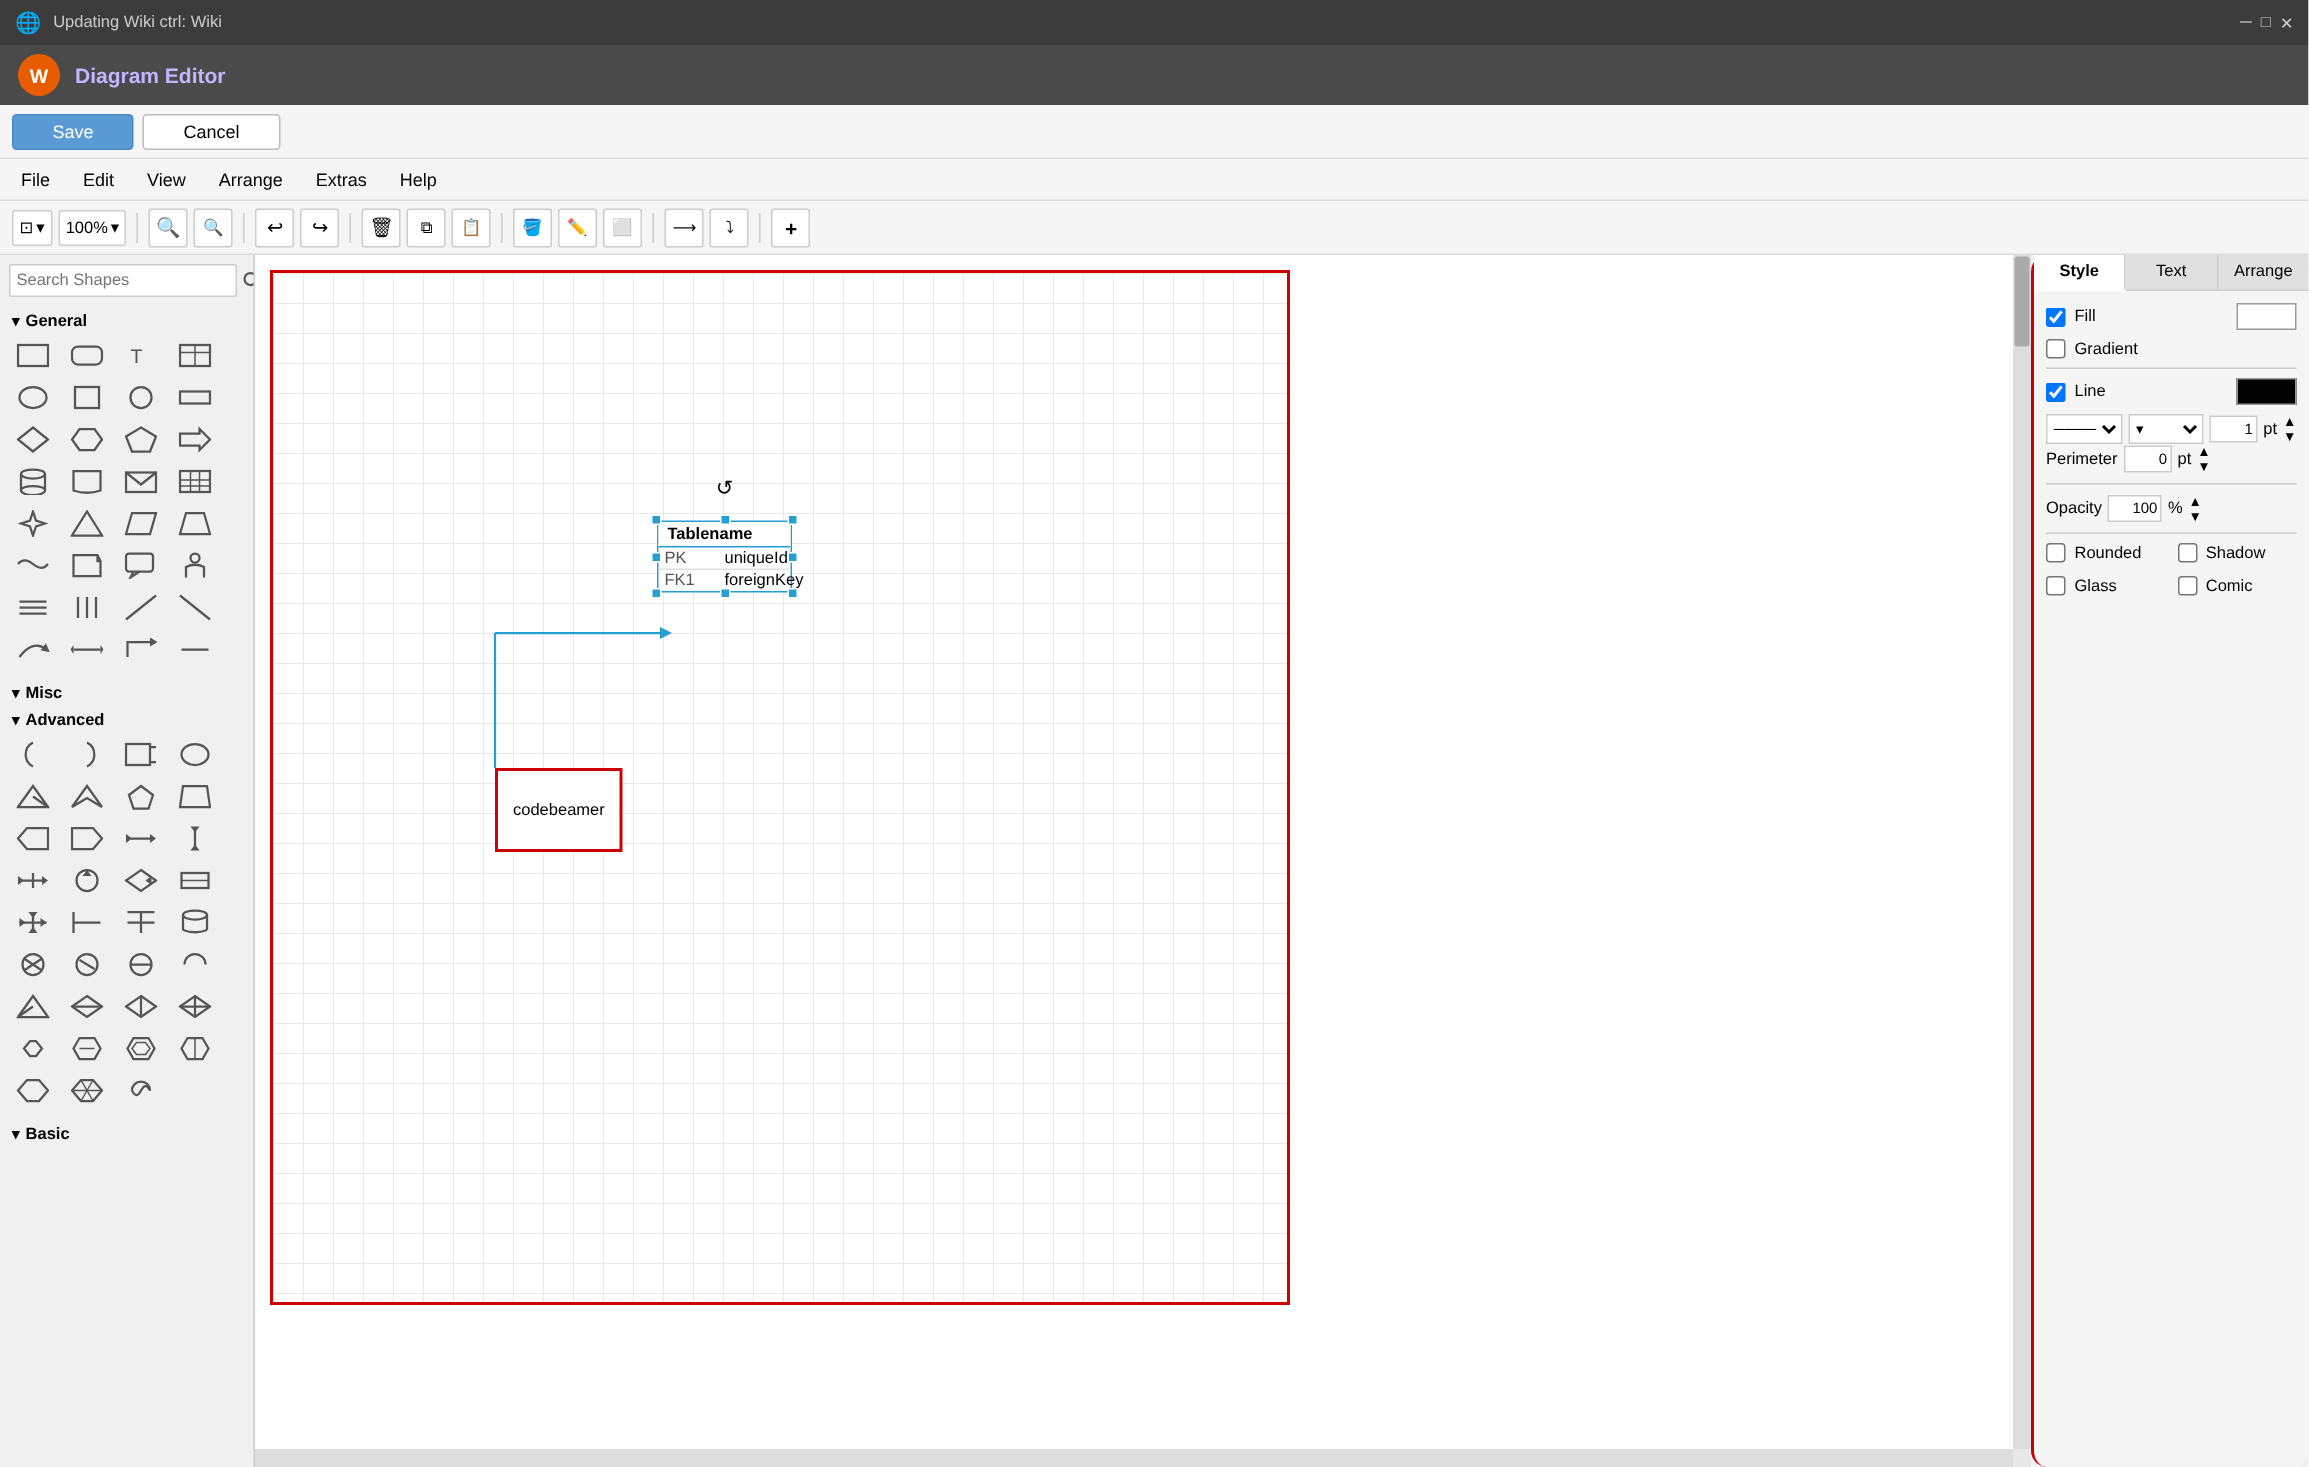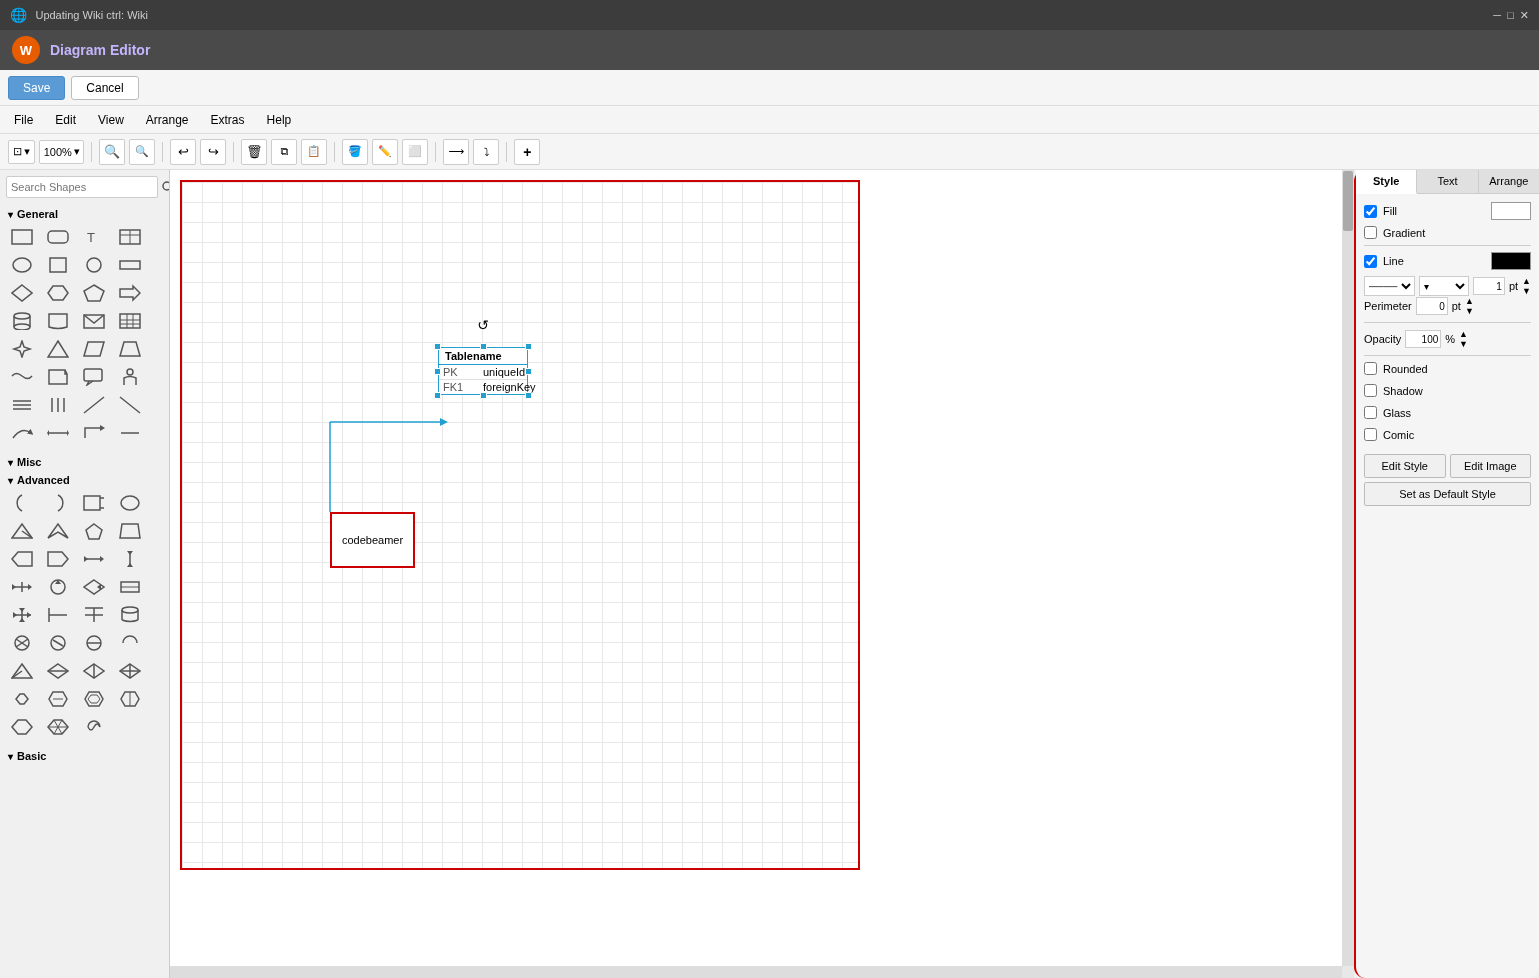--- a/index.html
+++ b/index.html
@@ -42,21 +42,21 @@
     #action-bar {
       background: #f5f5f5;
       height: 36px;
       display: flex;
       align-items: center;
       padding: 0 8px;
       gap: 6px;
       border-bottom: 1px solid #ddd;
     }
     .action-btn {
-      padding: 4px 14px;
+      padding: 4px 26px;
       border: 1px solid #bbb;
       border-radius: 3px;
       background: #fff;
       cursor: pointer;
       font-size: 12px;
     }
     .action-btn.primary {
       background: #5b9bd5;
       color: white;
       border-color: #4a8ac4;
@@ -367,21 +367,21 @@
     }
     .spin-btn { font-size: 9px; cursor: pointer; }
     .checkbox-row {
       display: flex; align-items: center; gap: 6px;
       margin-bottom: 5px;
     }
     .checkbox-row input[type=checkbox] { margin: 0; }
     .checkbox-row label { font-size: 11px; }
     .checkboxes-grid {
       display: grid;
-      grid-template-columns: 1fr;
+      grid-template-columns: 1fr 1fr;
       gap: 4px 8px;
       margin-bottom: 6px;
     }
     .action-buttons {
       display: flex; flex-direction: column; gap: 4px;
       margin-top: 8px;
     }
     .style-btn {
       width: 100%; height: 24px;
       border: 1px solid #bbb;
@@ -1032,24 +1032,17 @@
         <div class="checkbox-row">
           <input type="checkbox" style="">
           <label>Glass</label>
         </div>
         <div class="checkbox-row">
           <input type="checkbox" style="">
           <label>Comic</label>
         </div>
       </div>
 
-      <div class="action-buttons">
-        <div style="display:flex;gap:4px;">
-          <button class="style-btn" style="flex:1;">Edit Style</button>
-          <button class="style-btn" style="flex:1;">Edit Image</button>
-        </div>
-        <button class="style-btn">Set as Default Style</button>
-      </div>
 
     </div>
   </div>
 
 </div>
 
 </body></html>

